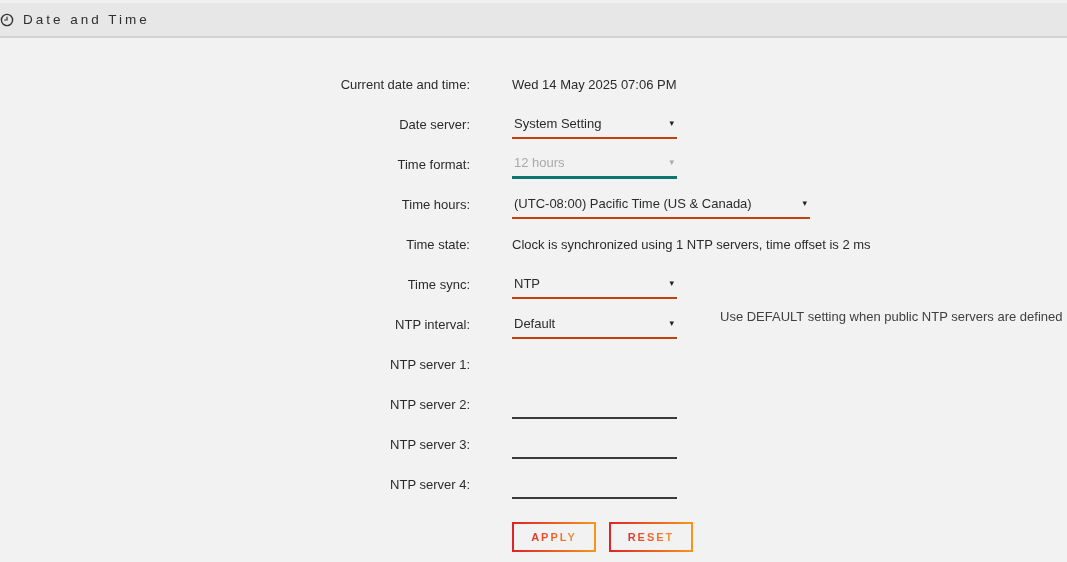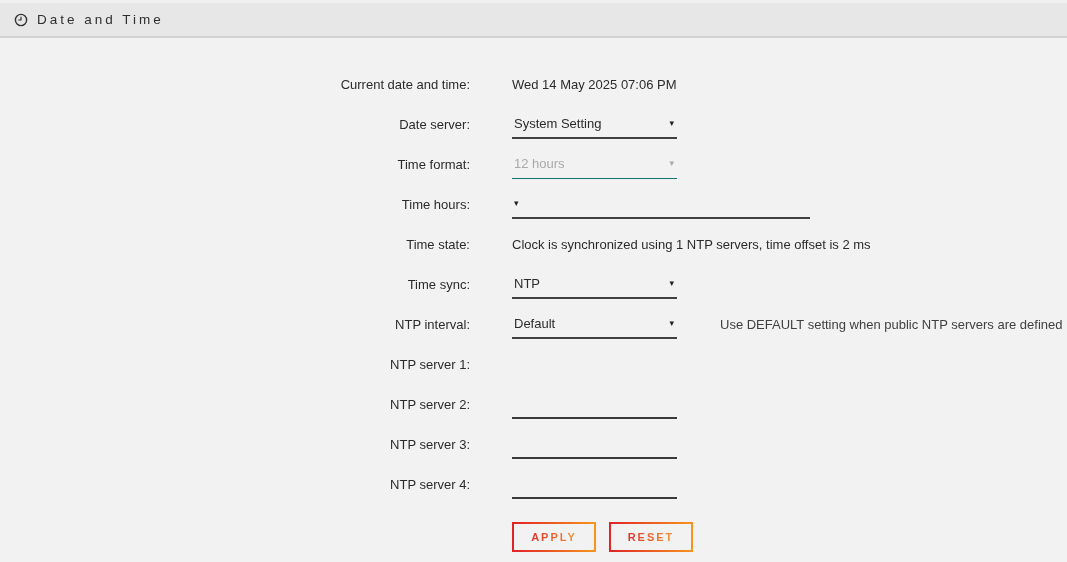--- a/index.html
+++ b/index.html
@@ -14,21 +14,20 @@
   .topstrip {
     height: 3px;
     background: #f0f0f0;
   }
   .header {
     height: 33px;
     background: #e7e7e7;
     border-bottom: 2px solid #d3d3d3;
     display: flex;
     align-items: center;
-    padding-left: 14px;
   }
   .header .clock {
     width: 14px;
     height: 14px;
     margin-right: 9px;
     display: inline-flex;
   }
   .header .title {
     font-size: 13.5px;
     letter-spacing: 3px;
@@ -45,51 +44,50 @@
   .label {
     width: 470px;
     text-align: right;
     font-size: 13px;
     color: #2b2b2b;
     flex: 0 0 470px;
   }
   .value-area {
     margin-left: 42px;
     display: flex;
-    align-items: center;
   }
   .static-value {
     font-size: 13px;
     color: #2b2b2b;
     white-space: nowrap;
   }
   .select {
     width: 165px;
     height: 30px;
     display: flex;
     justify-content: space-between;
     align-items: center;
-    border-bottom: 2px solid #404040;
+    border-bottom: 2px solid #c2410c;
     padding: 0 3px 0 2px;
     cursor: pointer;
     box-sizing: border-box;
   }
   .select.wide { width: 298px; }
   .select .sel-text {
     font-size: 13px;
     color: #2b2b2b;
     white-space: nowrap;
   }
   .select .caret {
     font-size: 9px;
     color: #1e1e1e;
     line-height: 1;
   }
   .select.disabled {
-    border-bottom: 1px solid #0f766e;
+    border-bottom: 3px solid #0f766e;
     cursor: default;
     gap: 28px;
   }
   .select.disabled .sel-text { color: #a9a9a9; }
   .select.disabled .caret { color: #a9a9a9; }
   .text-input {
     width: 165px;
     height: 30px;
     border: none;
     border-bottom: 2px solid #3a3a3a;
@@ -178,20 +176,21 @@
         <span class="sel-text">12 hours</span>
         <span class="caret">▾</span>
       </div>
     </div>
   </div>
 
   <div class="row">
     <div class="label">Time hours:</div>
     <div class="value-area">
       <div class="select wide">
+        <span class="sel-text">(UTC-08:00) Pacific Time (US &amp; Canada)</span>
         <span class="caret">▾</span>
       </div>
     </div>
   </div>
 
   <div class="row">
     <div class="label">Time state:</div>
     <div class="value-area">
       <div class="static-value">Clock is synchronized using 1 NTP servers, time offset is 2 ms</div>
     </div>

